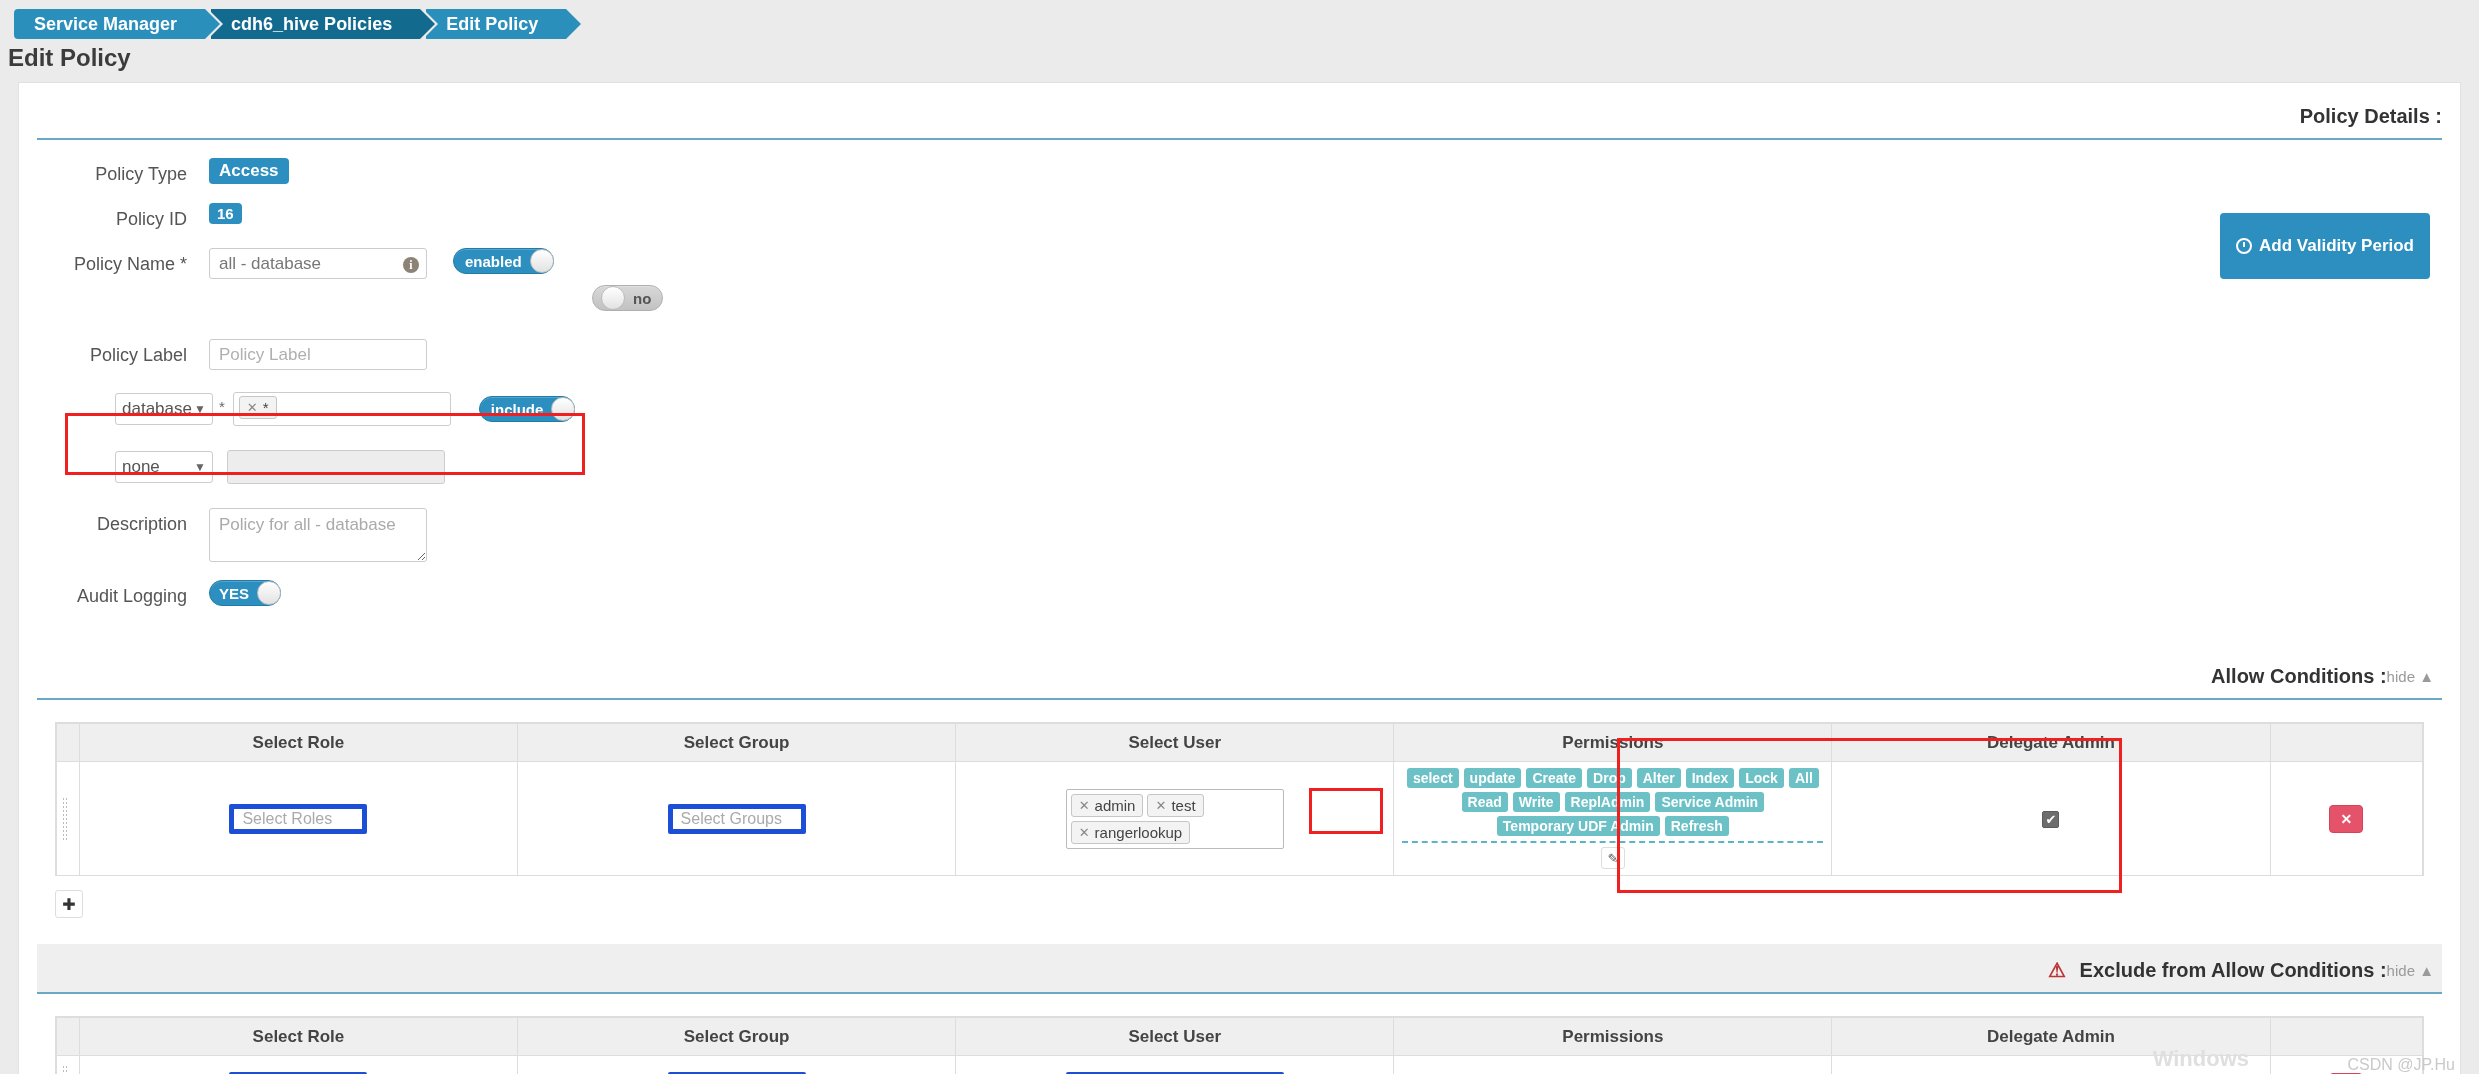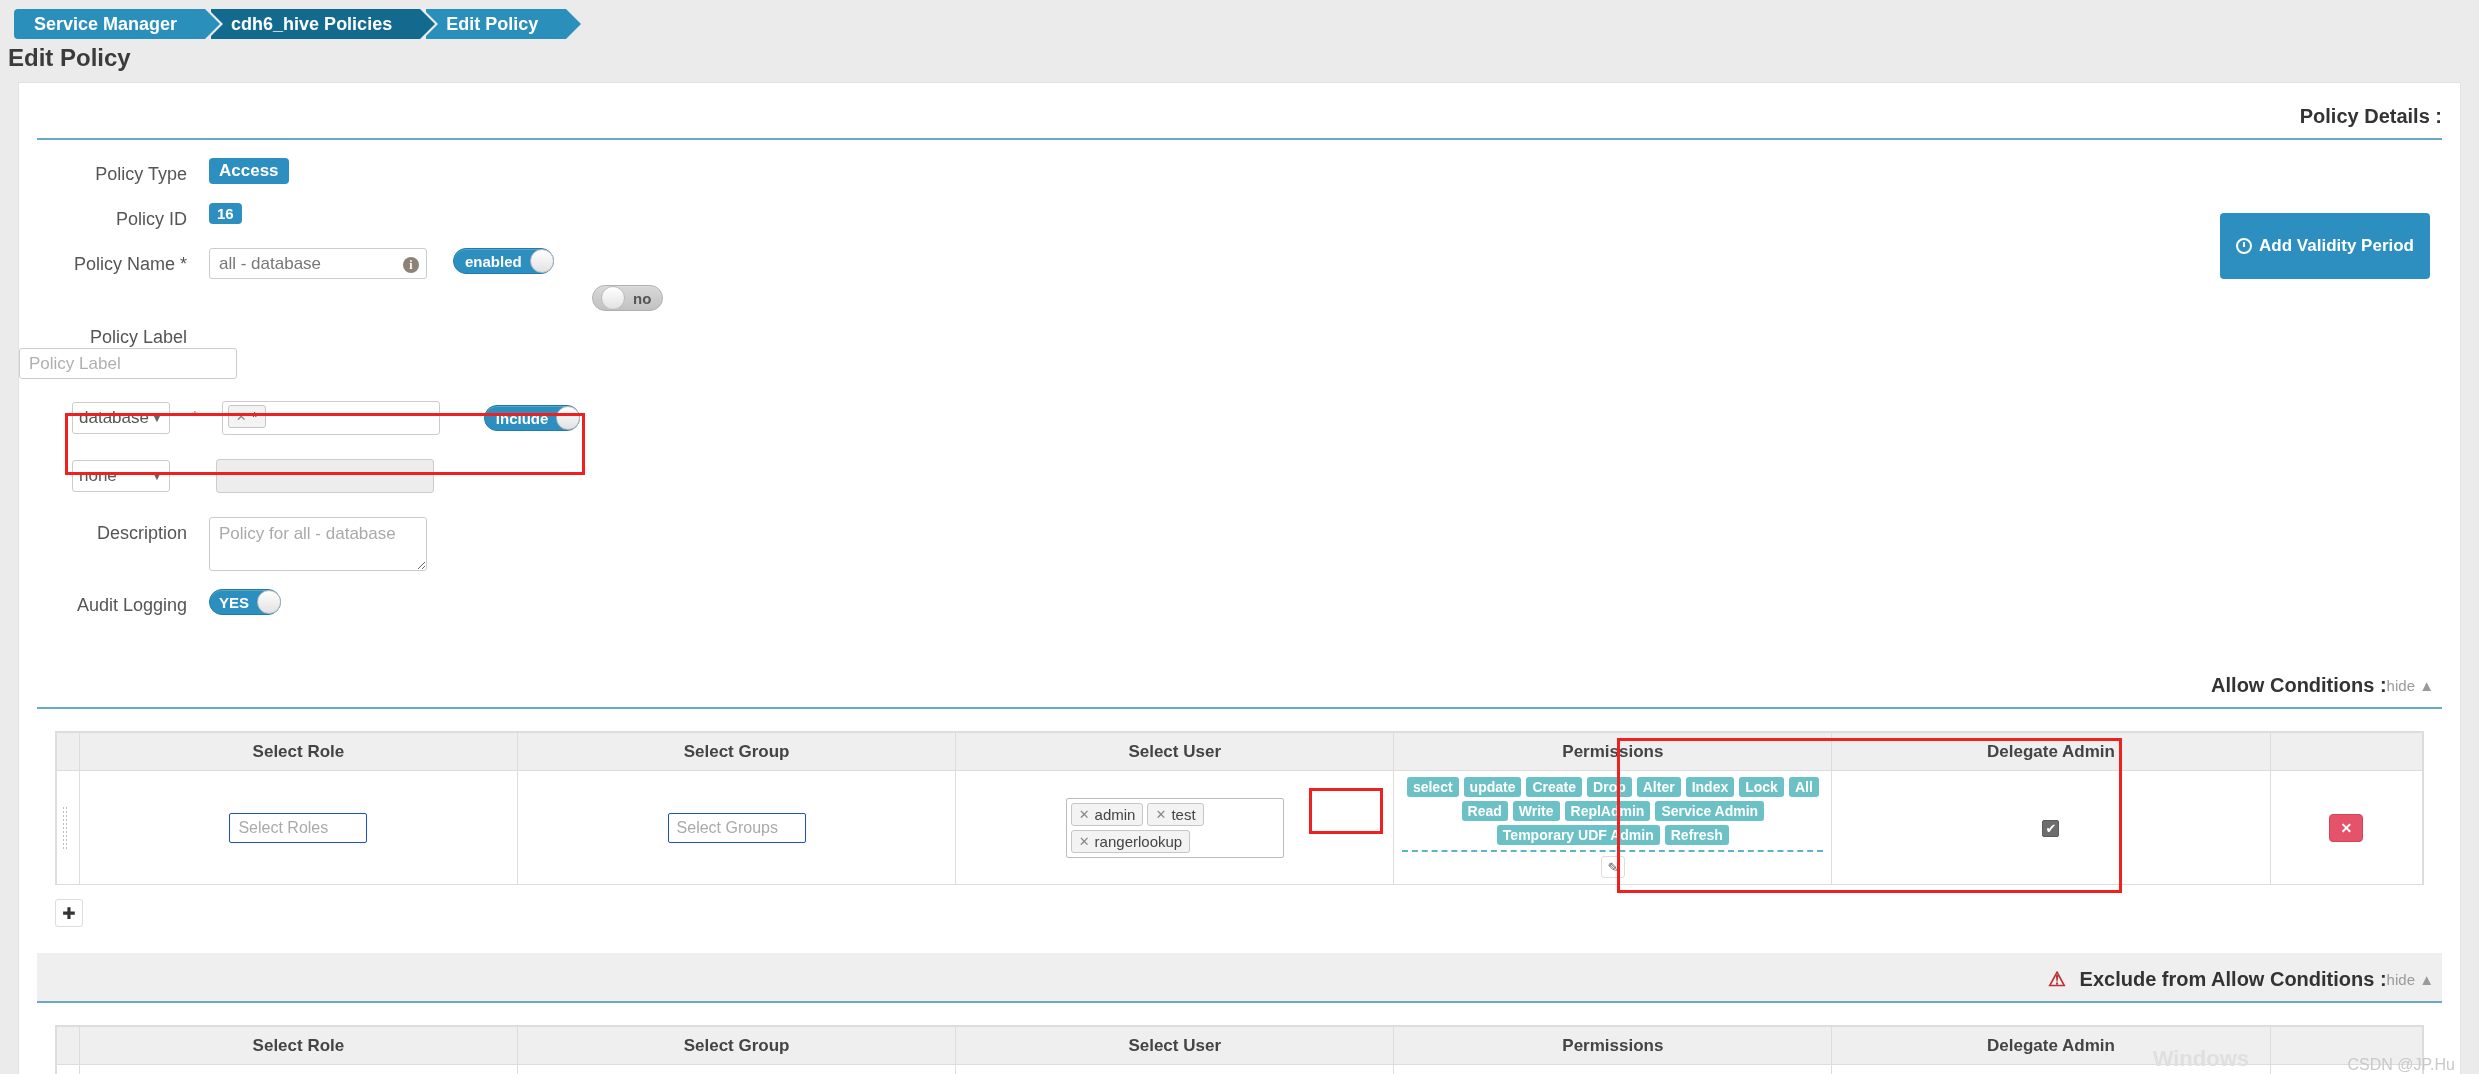--- a/index.html
+++ b/index.html
@@ -131,21 +131,21 @@
   .toggle.off {
     background:linear-gradient(#d8d8d8,#c2c2c2);
     color:#555; border-color:#b0b0b0;
     padding-left:0; padding-right:11px;
     flex-direction:row-reverse;
   }
   .toggle.off .knob { margin-left:-1px; margin-right:8px; }
   .toggle.tight { min-width:auto; padding-left:9px; }
 
   
-  .res-row { display:flex; align-items:center; margin-top:18px; padding-left:53px;gap:16px; }
+  .res-row { display:flex; align-items:center; margin-top:18px; padding-left:96px; }
   .sel {
     width:98px; height:32px;
     border:1px solid #ccc; border-radius:3px;
     font-size:17px; color:#555;
     background:#fff; padding:2px 6px;
     text-align:center;
     display:flex; align-items:center; justify-content:space-between;
   }
   .sel .caret { font-size:12px; color:#666; }
   .star { color:#666; margin:0 8px 0 6px; font-size:15px; align-self:flex-start; padding-top:6px; }
@@ -180,21 +180,21 @@
     text-align:center; vertical-align:middle; background:#fff;
   }
   td.grip { width:18px; background:#fff; }
   .grip-dots {
     width:6px; height:44px; margin-left:4px;
     background-image:radial-gradient(#bbb 40%, transparent 41%);
     background-size:3px 4px;
   }
   .sel-input {
     width:138px; height:30px;
-    border:1px solid #1d4ed8; border-radius:2px;
+    border:5px solid #1d4ed8; border-radius:2px;
     font-size:16px; color:#aaa; padding:2px 8px;
     font-family:inherit; outline:none; background:#fff;
   }
   .sel-input::placeholder { color:#aaa; }
 
   .user-box {
     width:218px; min-height:48px; margin:0 auto;
     border:1px solid #bbb; border-radius:2px;
     background:#fff; padding:4px;
     display:flex; flex-wrap:wrap; gap:4px;
@@ -336,21 +336,21 @@
   <div class="form-row" style="margin-top:6px;">
     <div class="form-label"></div>
     <span style="margin-left:383px;">
       <span class="toggle off tight">
         <span>no</span>
         <span class="knob"></span>
       </span>
     </span>
   </div>
 
-  <div class="form-row" style="margin-top:6px;flex-direction:column;">
+  <div class="form-row" style="margin-top:24px;">
     <div class="form-label">Policy Label</div>
     <input class="txt-input" style="padding-right: 9px;" placeholder="Policy Label">
   </div>
 
   <div class="res-row" style="margin-top:22px; position:relative;">
     <div class="sel">
       <span>database</span>
       <span class="caret">▼</span>
     </div>
     <span class="star">*</span>

